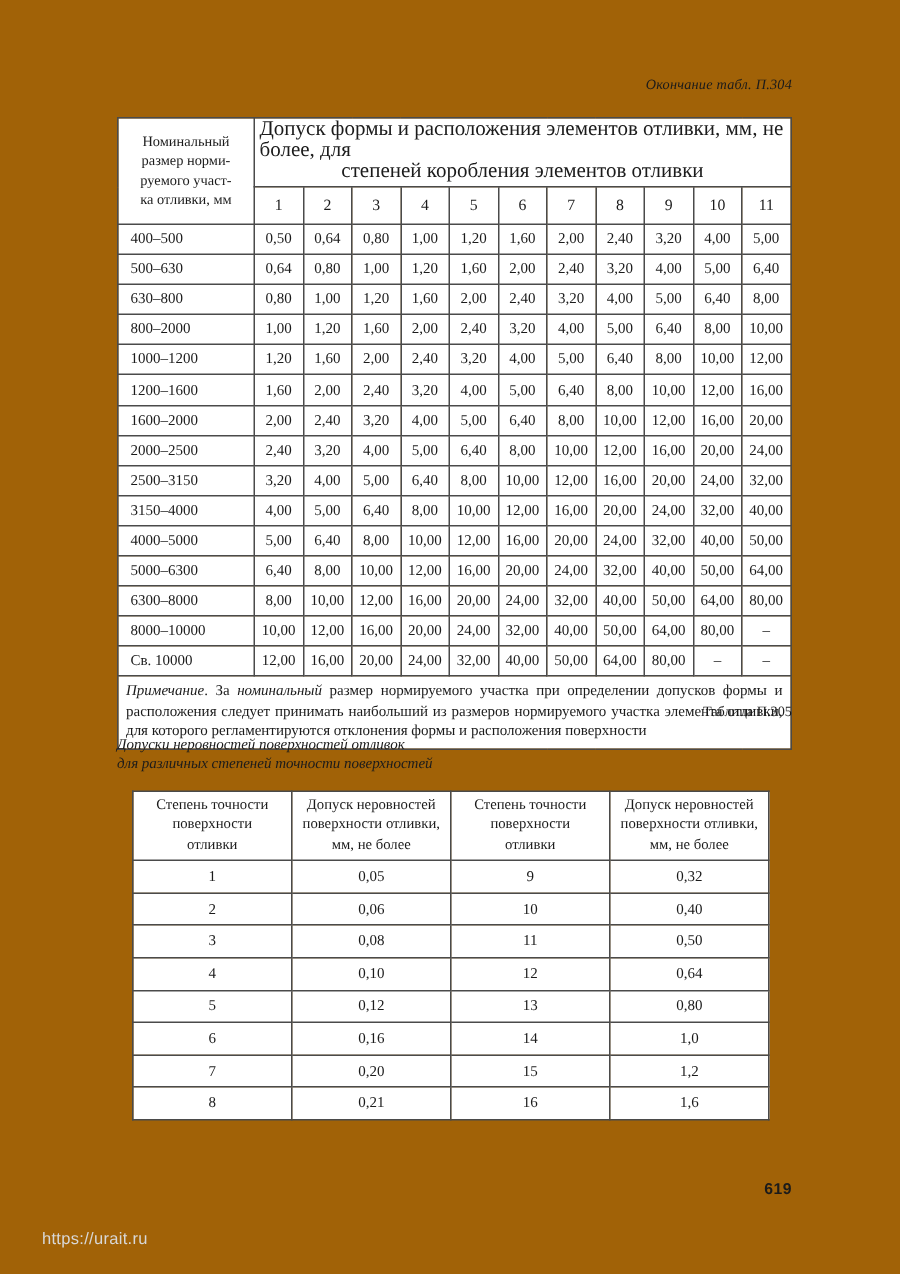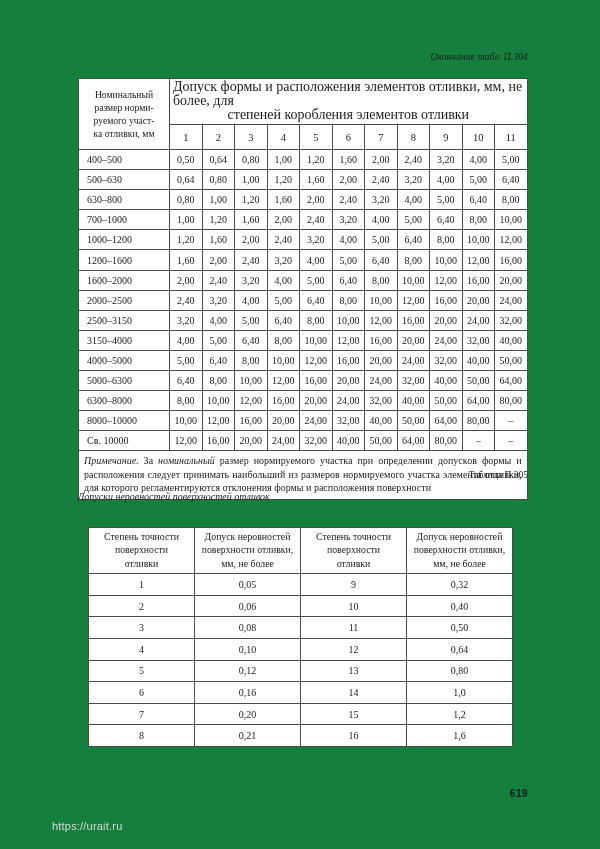--- a/index.html
+++ b/index.html
@@ -12,21 +12,21 @@
     height: 849px;
     position: relative;
     font-family: "Liberation Serif", "DejaVu Serif", serif;
     color: #1b1b1b;
     overflow: hidden;
   }
 
   .page {
     position: absolute;
     inset: 0;
-    background: #15803d;
+    background: #a16207;
   }
 
   
   .running-head {
     position: absolute;
     top: 52px;
     right: 72px;
     font-style: italic;
     font-size: 9.5px;
     letter-spacing: 0.15px;
@@ -157,21 +157,20 @@
     letter-spacing: 0.3px;
   }
   .watermark {
     position: absolute;
     left: 28px;
     top: 820px;
     font-family: "Liberation Sans", "DejaVu Sans", sans-serif;
     font-size: 11px;
     color: #d8d8d8;
     letter-spacing: 0.2px;
-    margin-left: 24px;
   }
 </style>
 </head>
 <body>
 
 <div class="page">
 
   <div class="running-head">Окончание табл. П.304</div>
 
   <div class="t304-wrap">
@@ -254,21 +253,21 @@
             <td class="val">1,60</td>
             <td class="val">2,00</td>
             <td class="val">2,40</td>
             <td class="val">3,20</td>
             <td class="val">4,00</td>
             <td class="val">5,00</td>
             <td class="val">6,40</td>
             <td class="val">8,00</td>
           </tr>
           <tr>
-            <td class="rowlabel">700–1000</td>
+            <td class="rowlabel">800–2000</td>
             <td class="val">1,00</td>
             <td class="val">1,20</td>
             <td class="val">1,60</td>
             <td class="val">2,00</td>
             <td class="val">2,40</td>
             <td class="val">3,20</td>
             <td class="val">4,00</td>
             <td class="val">5,00</td>
             <td class="val">6,40</td>
             <td class="val">8,00</td>
@@ -436,20 +435,21 @@
           </td>
         </tr>
       </tfoot>
     </table>
   </div>
 
   <div class="t305-label">Таблица П.305</div>
 
   <div class="t305-title">
     <div>Допуски неровностей поверхностей отливок</div>
+    <div>для различных степеней точности поверхностей</div>
   </div>
 
   <div class="t305-wrap">
     <table class="t305">
       <colgroup>
         <col style="width:106px">
           <col style="width:106px">
         <col style="width:106px">
           <col style="width:106px">
       </colgroup>

